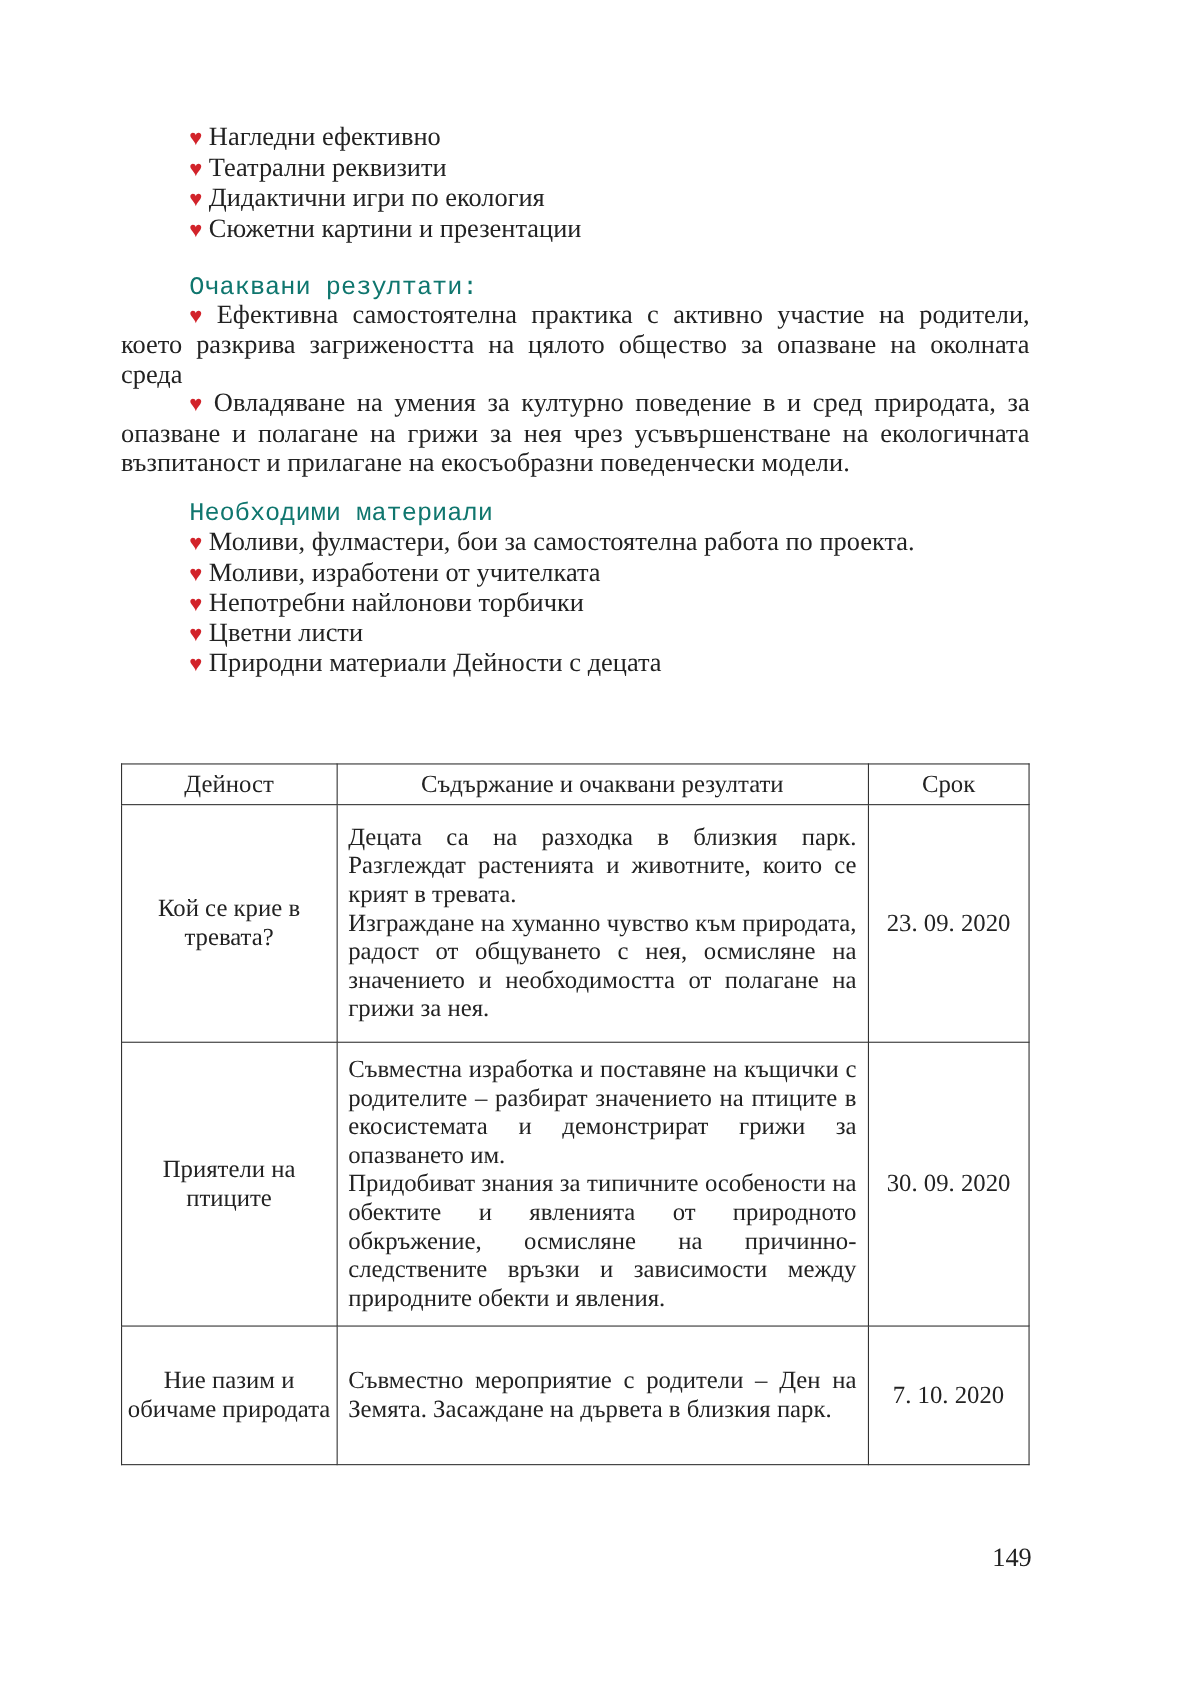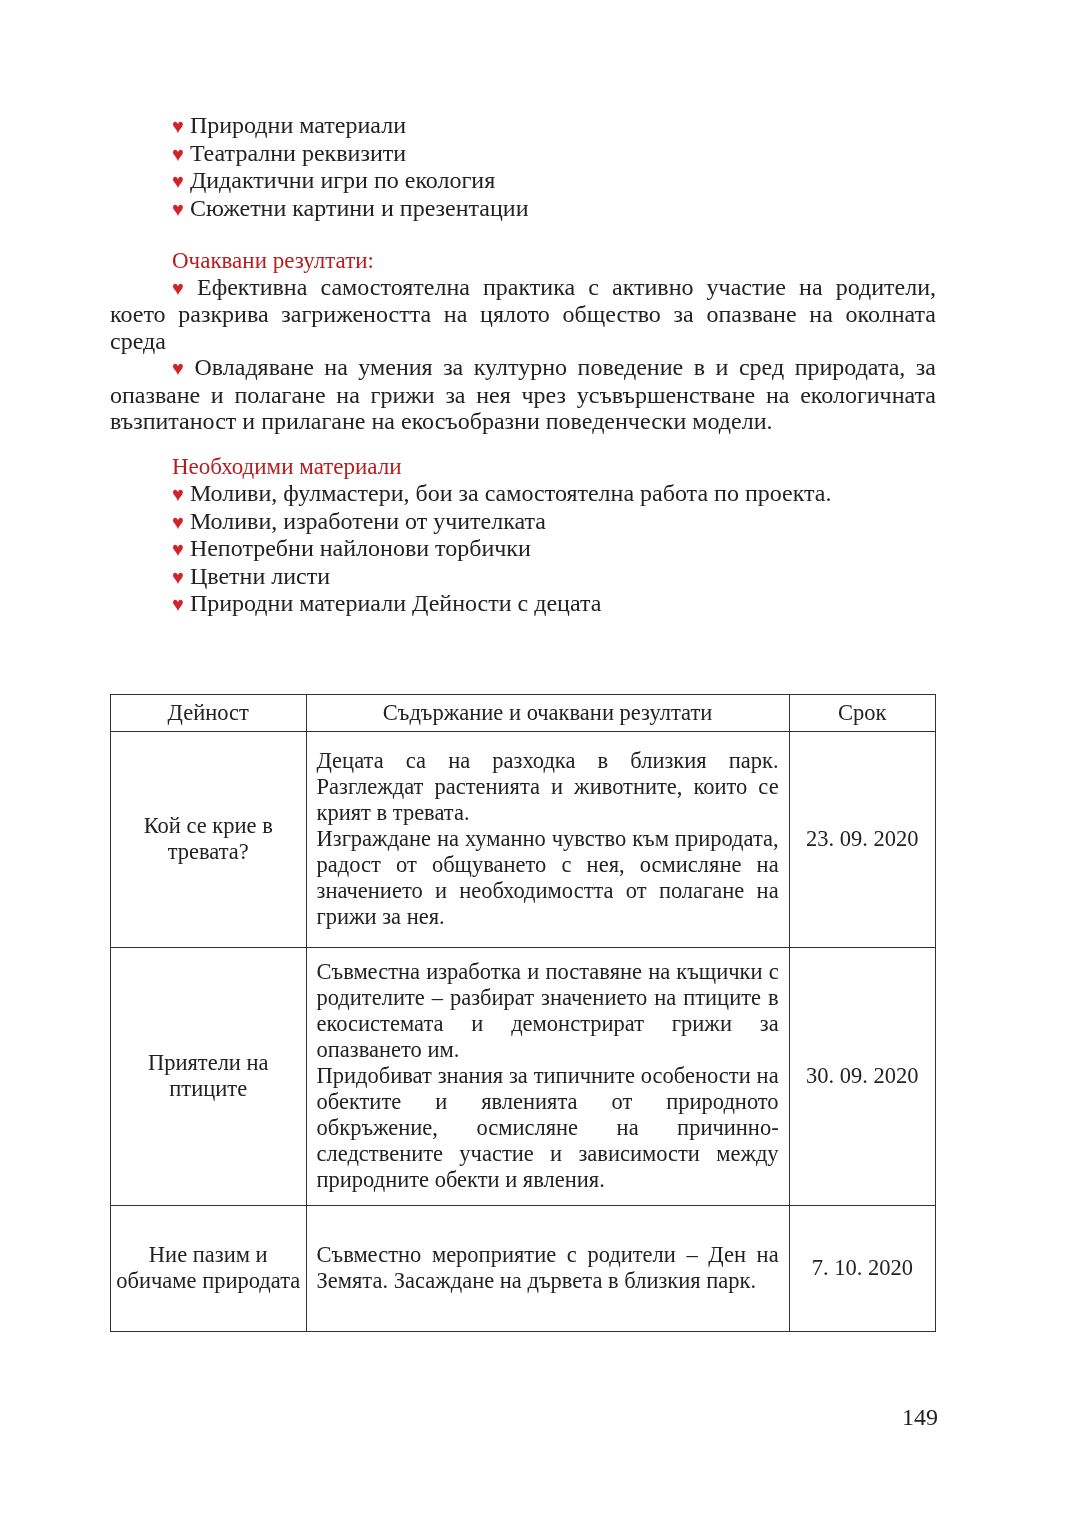--- a/index.html
+++ b/index.html
@@ -2,21 +2,21 @@
 <html><head>
 <meta charset="utf-8">
 <style>
   html, body { margin: 0; padding: 0; background: #ffffff; }
   body { width: 1080px; height: 1534px; position: relative; overflow: hidden;
          font-family: "Liberation Serif", "DejaVu Serif", serif; color: #222; }
   .page { position: absolute; left: 110px; top: 112px; width: 826px; }
   .plain-list { margin: 0; padding: 0 0 0 62px; list-style: none; }
   .plain-list li { font-size: 24px; line-height: 26.5px; white-space: nowrap; }
   .heart { color: #d2232a; font-size: 20px; margin-right: 6px; }
-  .section-title { color: #b91c1c; font-size: 23px; line-height: 26px; padding-left: 62px; margin: 0; }
+  .section-title { color: #0f766e; font-size: 23px; line-height: 26px; padding-left: 62px; margin: 0; font-family: Liberation Mono, monospace; }
   .para { font-size: 24px; line-height: 26.4px; text-align: justify; margin: 0; text-indent: 62px; }
   .gap1 { height: 26px; }
   .gap2 { height: 20px; }
   .gap3 { height: 28px; }
   table { border-collapse: collapse; width: 826px; font-size: 22.5px; line-height: 26px; margin-top: 48px; }
   td, th { border: 1.4px solid #333; vertical-align: middle; }
   th { font-weight: normal; height: 34px; text-align: center; }
   .c1 { width: 188px; text-align: center; }
   .c2 { width: 472px; text-align: justify; padding: 4px 10px; box-sizing: border-box; }
   .c3 { width: 140px; text-align: center; }
@@ -24,21 +24,21 @@
   .row2 { height: 258px; }
   .row3 { height: 126px; }
   .pgnum { position: absolute; left: 902px; top: 1404px; font-size: 24px; }
 </style>
 </head>
 <body>
 
 <div class="page">
 
   <ul class="plain-list">
-    <li><span class="heart">♥</span><span>Природни материали</span></li>
+    <li><span class="heart">♥</span><span>Нагледни ефективно</span></li>
     <li><span class="heart">♥</span><span>Театрални реквизити</span></li>
     <li><span class="heart">♥</span><span>Дидактични игри по екология</span></li>
     <li><span class="heart">♥</span><span>Сюжетни картини и презентации</span></li>
   </ul>
 
   <div class="gap1"></div>
 
   <p class="section-title">Очаквани резултати:</p>
   <p class="para"><span class="heart">♥</span><span>Ефективна самостоятелна практика с активно участие на родители, което разкрива загрижеността на цялото общество за опазване на околната среда</span></p>
   <p class="para"><span class="heart">♥</span><span>Овладяване на умения за културно поведение в и сред природата, за опазване и полагане на грижи за нея чрез усъвършенстване на екологичната възпитаност и прилагане на екосъобразни поведенчески модели.</span></p>
@@ -68,21 +68,21 @@
       <td class="c2">
         <div>Децата са на разходка в близкия парк. Разглеждат растенията и животните, които се крият в тревата.</div>
         <div>Изграждане на хуманно чувство към природата, радост от общуването с нея, осмисляне на значението и необходимостта от полагане на грижи за нея.</div>
       </td>
       <td class="c3">23. 09. 2020</td>
     </tr>
     <tr class="row2">
       <td class="c1">Приятели на птиците</td>
       <td class="c2">
         <div>Съвместна изработка и поставяне на къщички с родителите – разбират значението на птиците в екосистемата и демонстрират грижи за опазването им.</div>
-        <div>Придобиват знания за типичните особености на обектите и явленията от природното обкръжение, осмисляне на причинно-следствените участие и зависимости между природните обекти и явления.</div>
+        <div>Придобиват знания за типичните особености на обектите и явленията от природното обкръжение, осмисляне на причинно-следствените връзки и зависимости между природните обекти и явления.</div>
       </td>
       <td class="c3">30. 09. 2020</td>
     </tr>
     <tr class="row3">
       <td class="c1">Ние пазим и обичаме природата</td>
       <td class="c2">
         <div>Съвместно мероприятие с родители – Ден на Земята. Засаждане на дървета в близкия парк.</div>
       </td>
       <td class="c3">7. 10. 2020</td>
     </tr>

